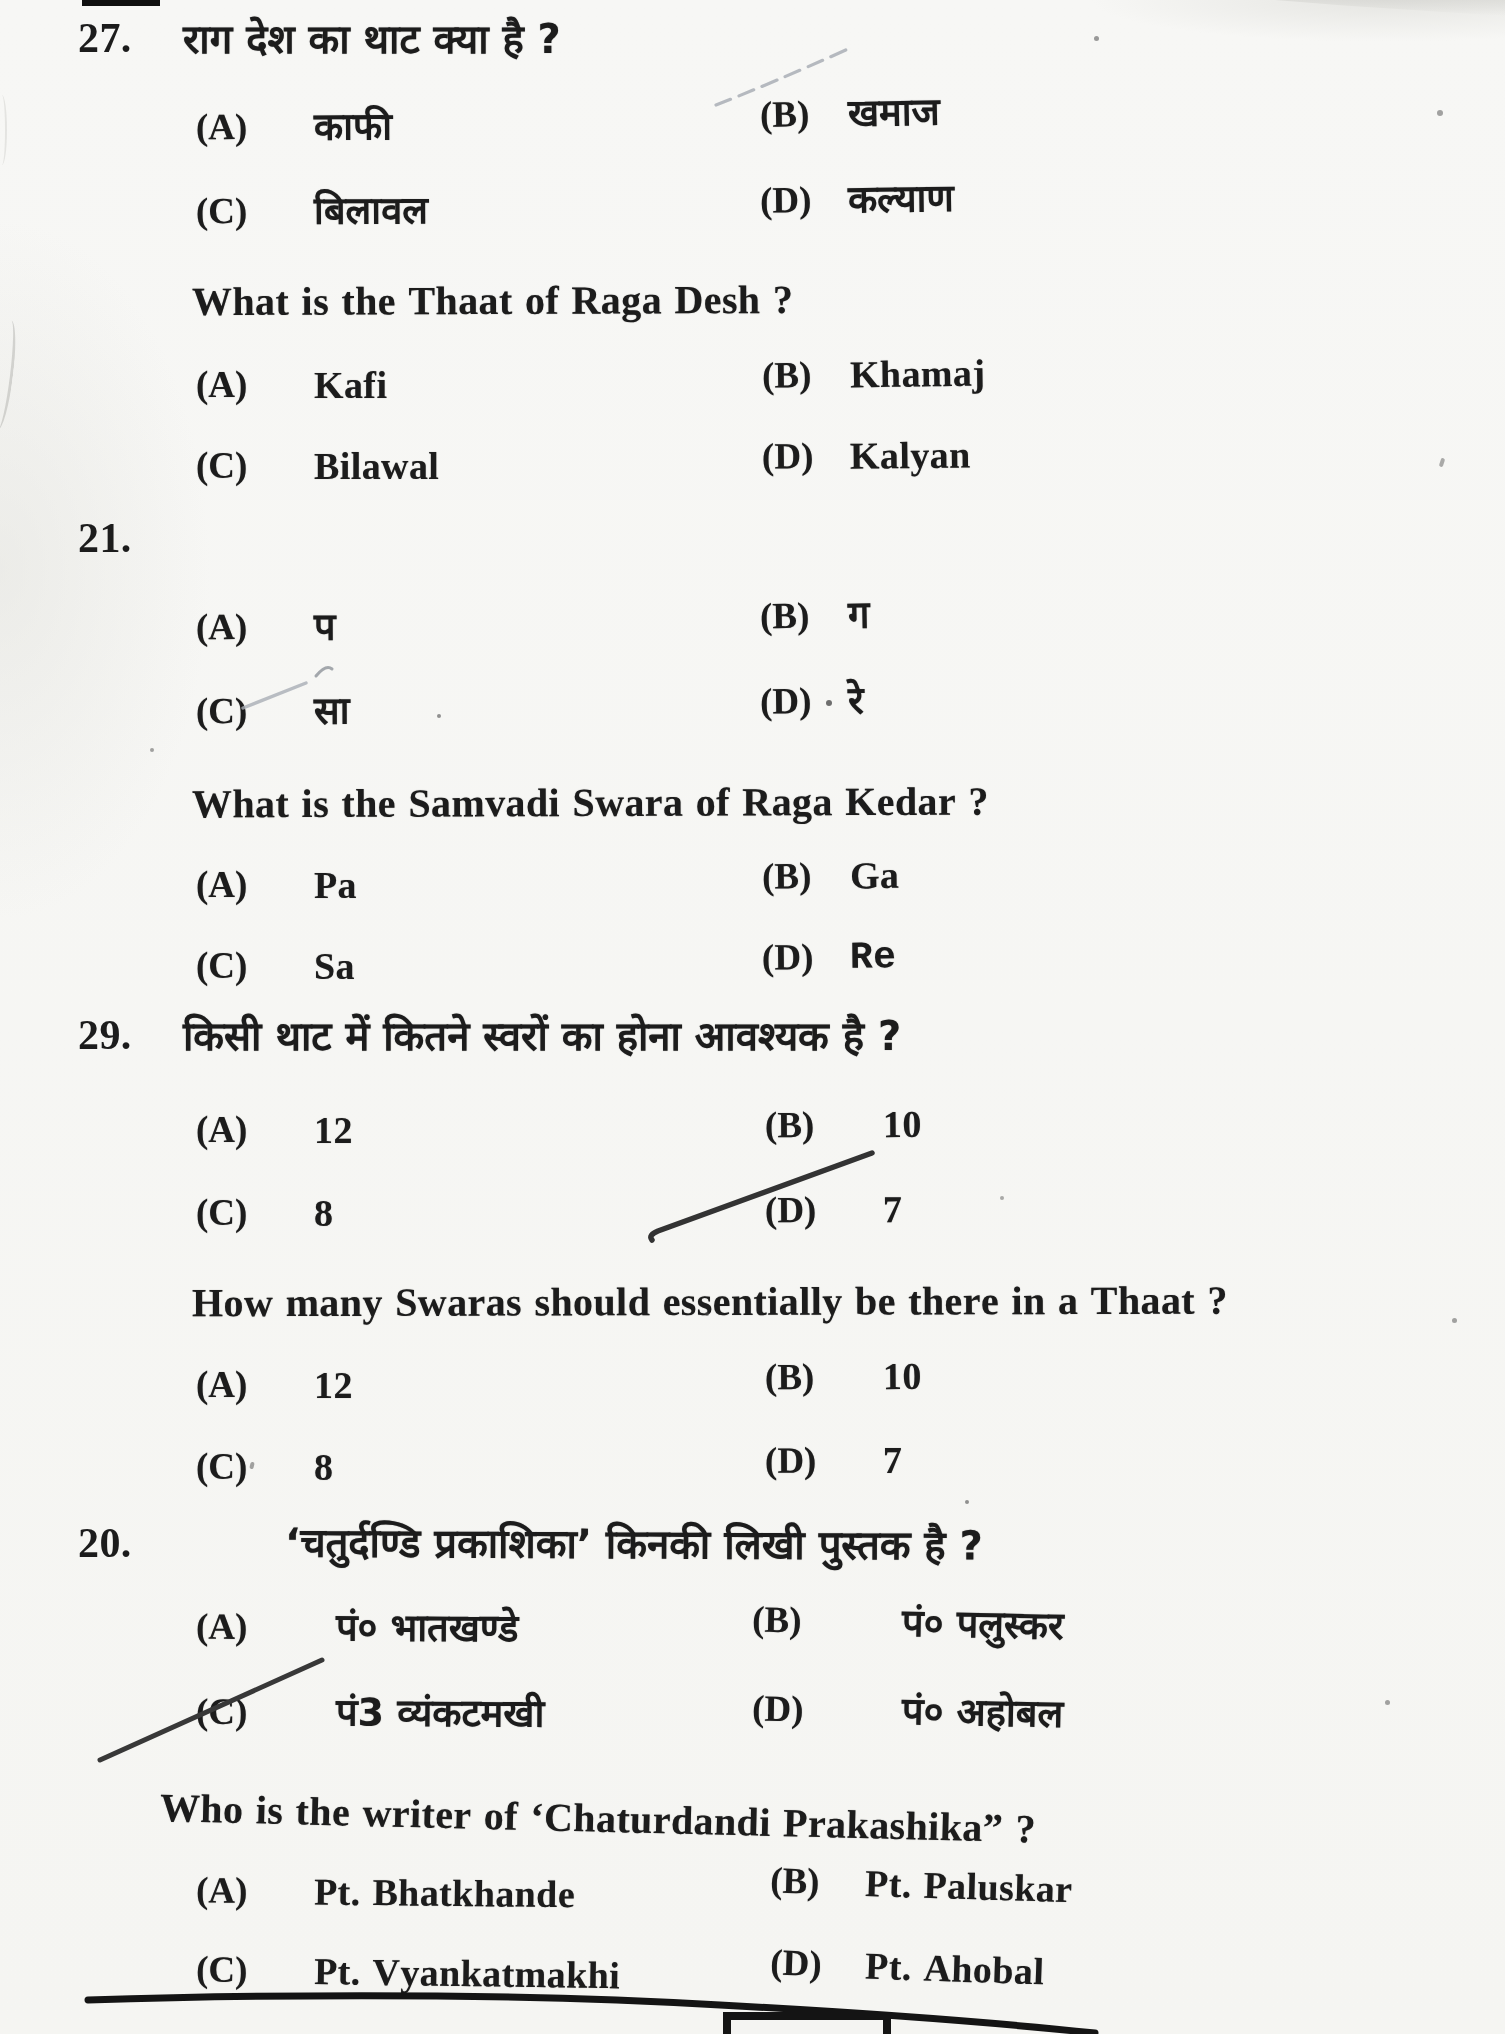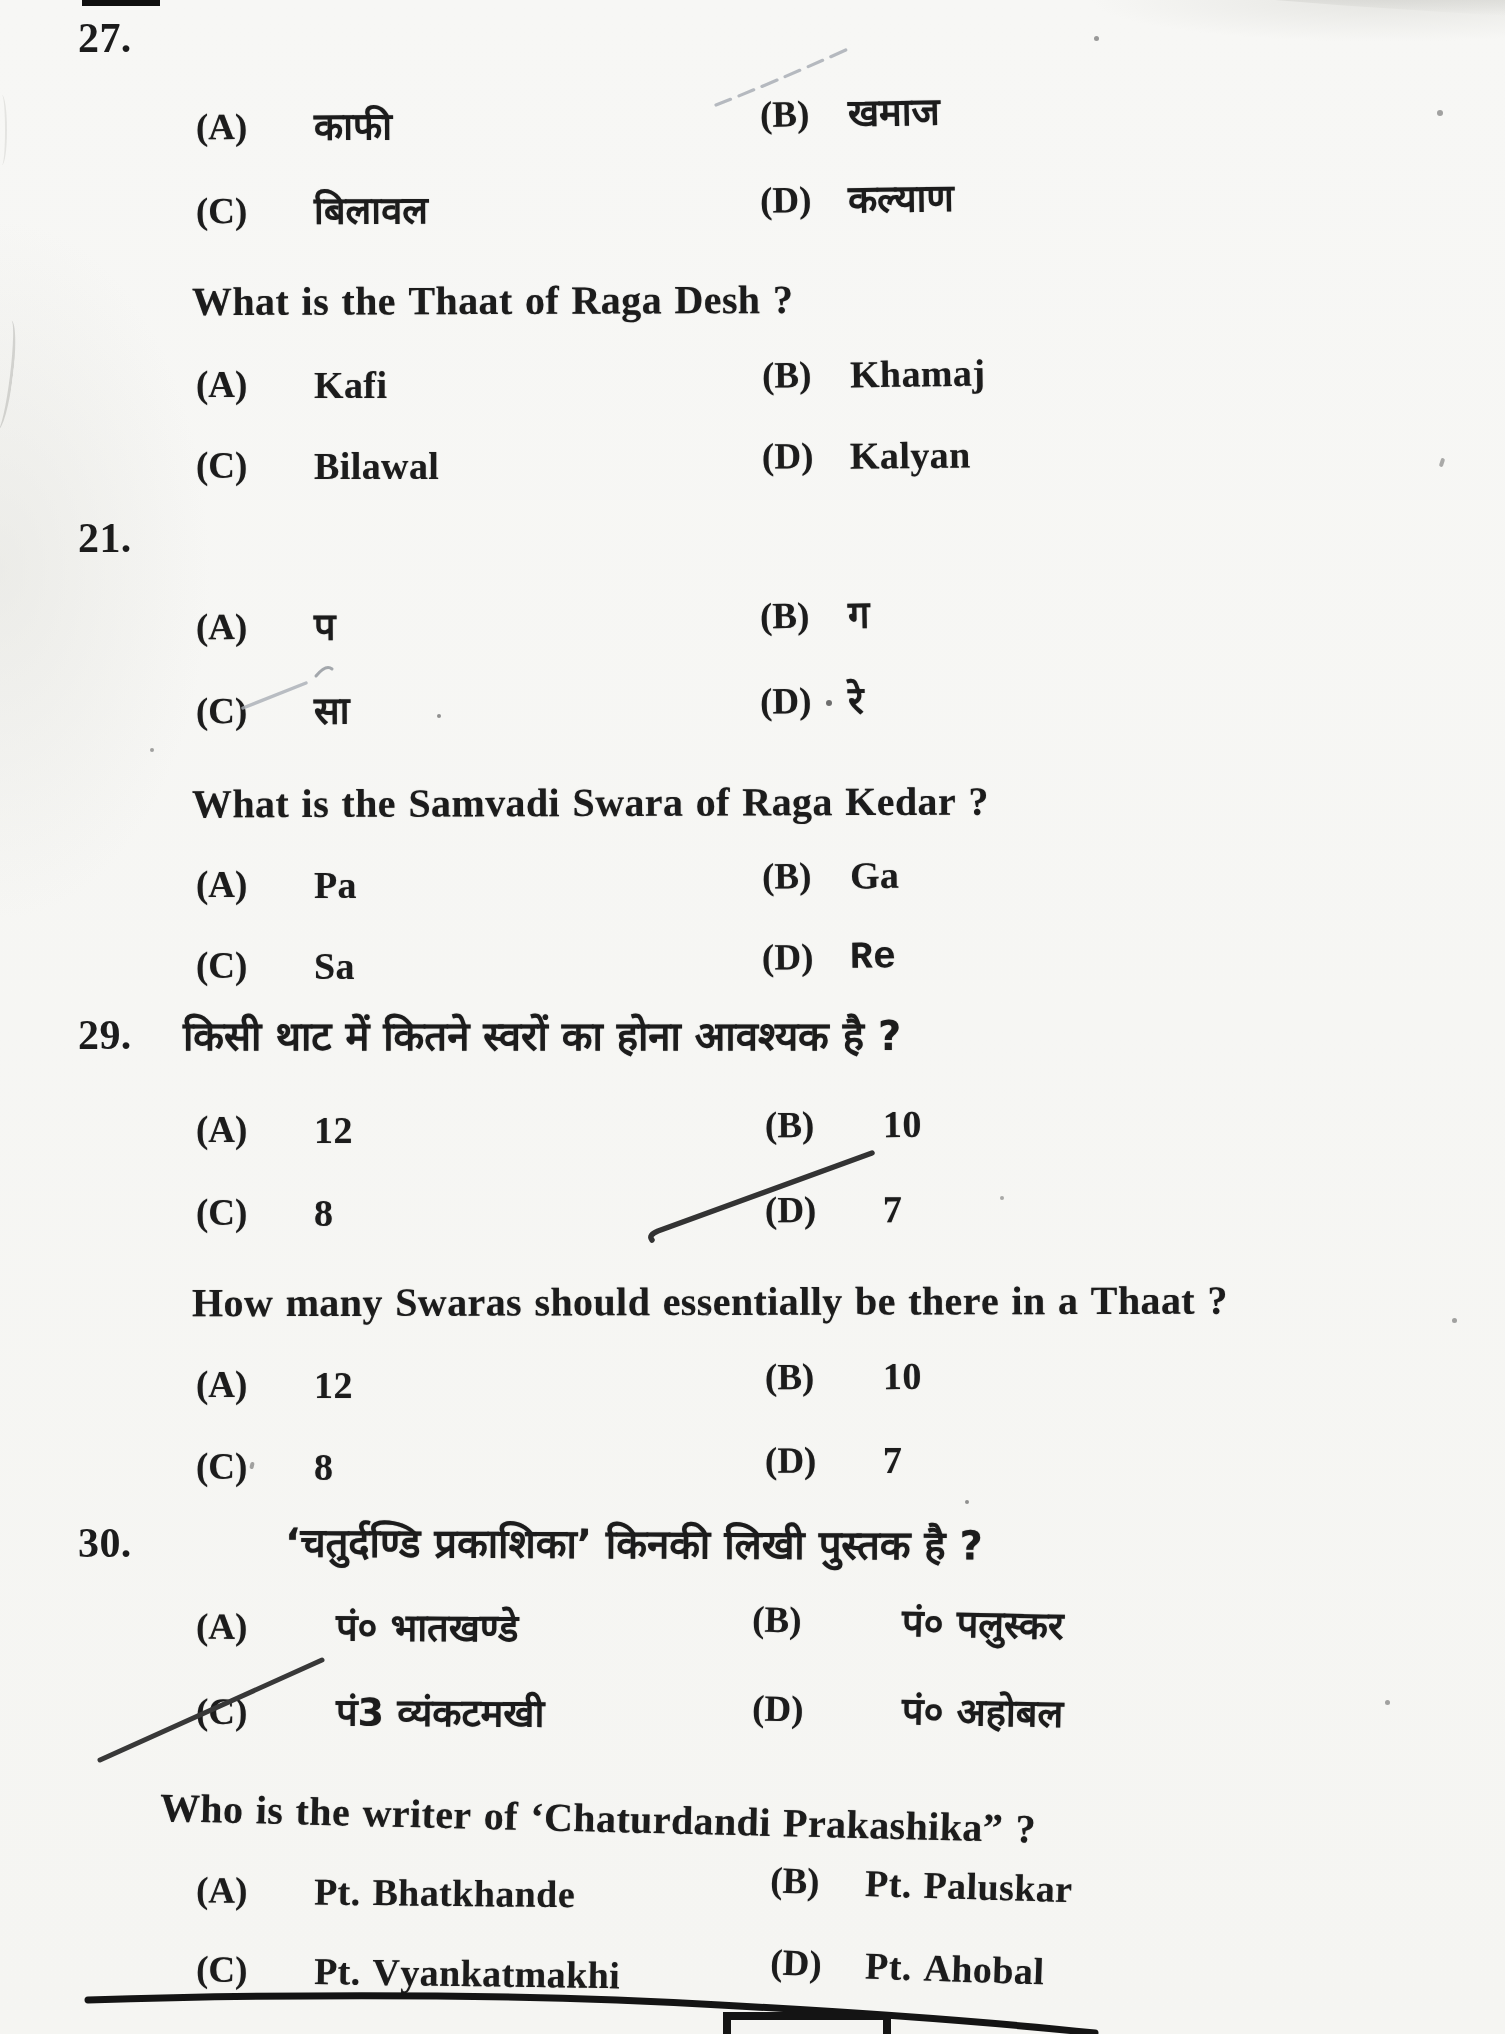--- a/index.html
+++ b/index.html
@@ -40,20 +40,21 @@
 
 <div class="page">
 
   <div class="topbar"></div>
   <div class="corner-shade"></div>
   <div class="smudge" style="left:-4px;top:320px;width:14px;height:110px;border-right:3px solid #b3b3af;opacity:.5;transform:rotate(7deg);"></div>
   <div class="smudge" style="left:-3px;top:95px;width:8px;height:70px;border-right:2px solid #c2c2be;opacity:.35;"></div>
 
   <section class="q" style="top:15px;">
     <div class="qnum en">27.</div>
+    <div class="qline hi" style="left:183px;">राग देश का थाट क्या है ?</div>
 
     <div class="opt" style="left:196px;top:88px;transform:rotate(-0.3deg);">
       <span class="olbl">(A)</span>
       <span class="otxt hi">काफी</span>
     </div>
     <div class="opt" style="left:760px;top:72px;transform:rotate(-1.1deg);">
       <span class="olbl">(B)</span>
       <span class="otxt hi" style="left:88px;">खमाज</span>
     </div>
     <div class="opt" style="left:196px;top:172px;transform:rotate(-0.3deg);">
@@ -160,21 +161,21 @@
       <span class="olbl">(C)</span>
       <span class="otxt en">8</span>
     </div>
     <div class="opt" style="left:765px;top:424px;transform:rotate(-0.4deg);">
       <span class="olbl">(D)</span>
       <span class="otxt en">7</span>
     </div>
   </section>
 
   <section class="q" style="top:1520px;">
-    <div class="qnum en">30.</div>
+    <div class="qnum en">20.</div>
     <div class="qline hi" style="left:285px;transform:rotate(0.25deg);">‘चतुर्दण्डि प्रकाशिका’ किनकी लिखी पुस्तक है ?</div>
 
     <div class="opt" style="left:196px;top:85px;transform:rotate(0.3deg);">
       <span class="olbl">(A)</span>
       <span class="otxt hi" style="left:140px;">पं० भातखण्डे</span>
     </div>
     <div class="opt" style="left:752px;top:82px;transform:rotate(1.2deg);">
       <span class="olbl">(B)</span>
       <span class="otxt hi" style="left:150px;">पं० पलुस्कर</span>
     </div>

